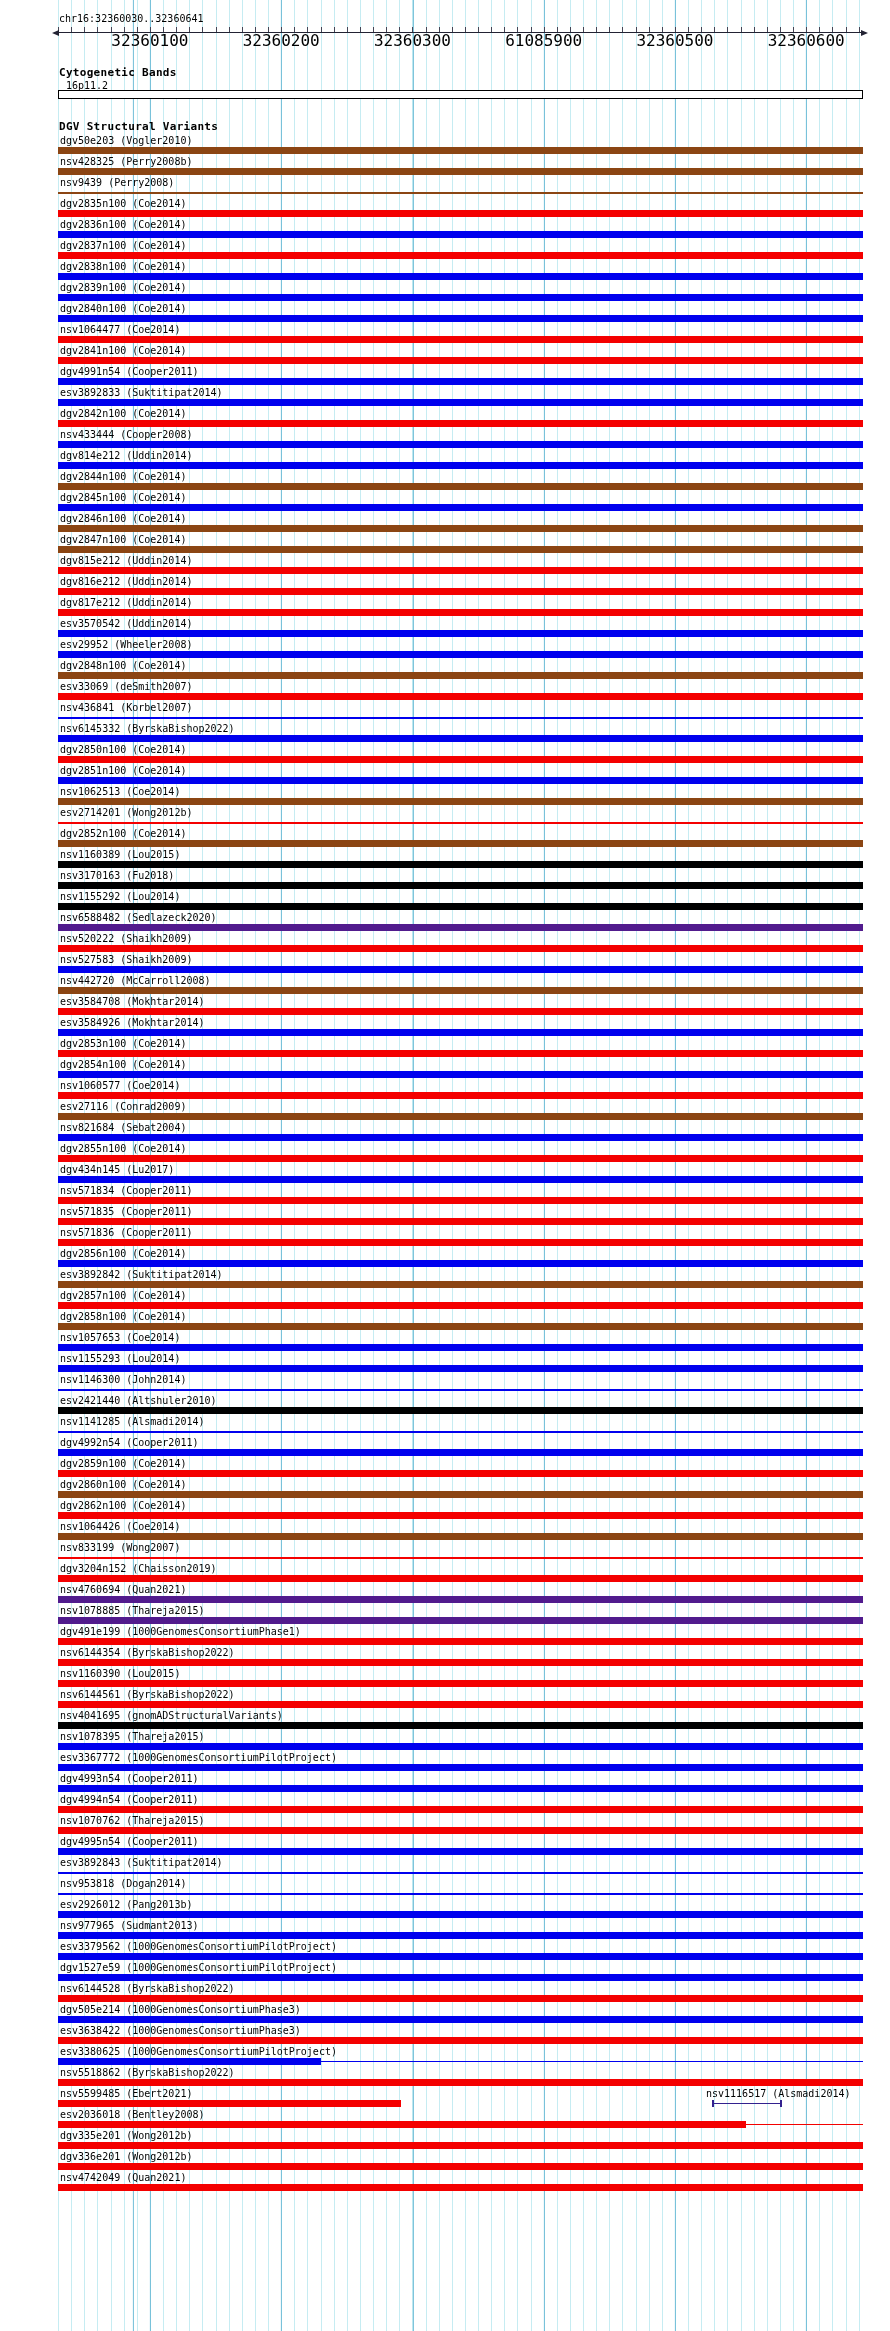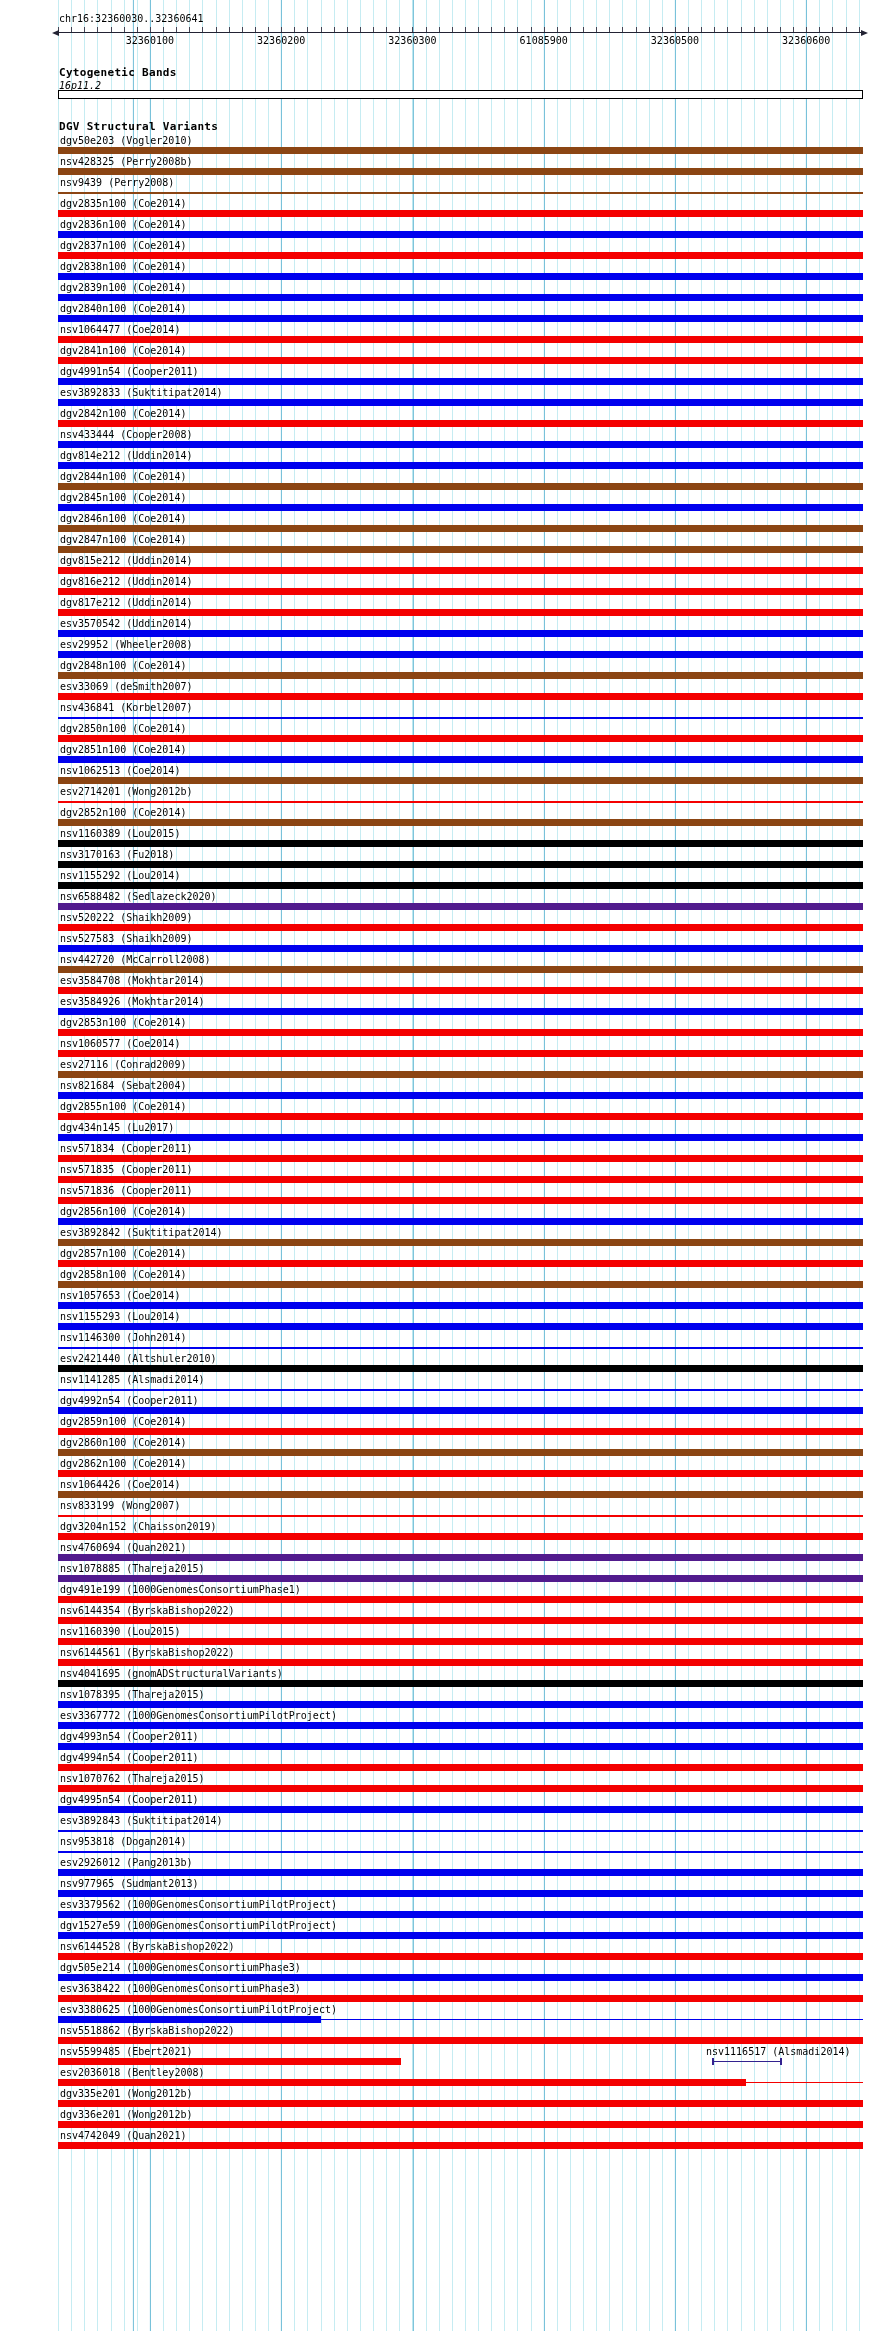--- a/index.html
+++ b/index.html
@@ -15,23 +15,23 @@
   .mono10{font-size:10px;line-height:11px;white-space:nowrap;}
   .hd{font-size:11px;font-weight:bold;letter-spacing:.3px;line-height:12px;white-space:nowrap;}
   .chr-label{position:absolute;left:59px;top:13px;}
   
   .ruler-ticks{position:absolute;left:58px;top:27px;width:805px;height:5px;
         background-image:repeating-linear-gradient(to right,#445 0 1px,transparent 1px 13.126px);}
   .ruler-line{position:absolute;left:58px;top:32px;width:805px;height:0;border-top:1px solid #223;}
   .arr{position:absolute;top:29.5px;width:0;height:0;border-top:3.5px solid transparent;border-bottom:3.5px solid transparent;}
   .arr.left{left:52px;border-right:7px solid #223;}
   .arr.right{left:861px;border-left:7px solid #223;}
-  .tick-label{position:absolute;top:35px;transform:translateX(-50%);font-size:10px;line-height:11px;}
+  .tick-label{position:absolute;top:35px;transform:translateX(-50%);font-size:16px;line-height:11px;}
   .cyto-hd{position:absolute;left:59px;top:67px;}
-  .band-label{position:absolute;left:59px;top:80px;font-style:italic;}
+  .band-label{position:absolute;left:66px;top:80px;}
   .band-box{position:absolute;left:58px;top:90px;width:803px;height:7px;border:1px solid #000;background:#fff;}
   .dgv-hd{position:absolute;left:59px;top:121px;}
   
   #rows{position:absolute;left:58px;top:134px;width:805px;}
   .vrow{position:relative;height:21px;}
   .vlabel{position:absolute;left:2px;top:1px;font-size:10px;line-height:11px;white-space:nowrap;}
   .vbar{position:absolute;left:0;top:13px;height:7px;width:805px;}
   .vbar.thin{top:16px;height:2px;}
   .vext{position:absolute;top:16px;height:1px;display:none;}
   .ov-label{position:absolute;top:1px;font-size:10px;line-height:11px;white-space:nowrap;display:none;}
@@ -202,20 +202,25 @@
     <div class="vlabel">esv33069 (deSmith2007)</div>
     <div class="vbar" style="background: rgb(244, 0, 0);"></div>
 
   </div>
       <div class="vrow">
     <div class="vlabel">nsv436841 (Korbel2007)</div>
     <div class="vbar thin" style="background: rgb(0, 0, 238);"></div>
 
   </div>
       <div class="vrow">
+    <div class="vlabel">nsv6145332 (ByrskaBishop2022)</div>
+    <div class="vbar" style="background: rgb(0, 0, 238);"></div>
+
+  </div>
+      <div class="vrow">
     <div class="vlabel">dgv2850n100 (Coe2014)</div>
     <div class="vbar" style="background: rgb(244, 0, 0);"></div>
 
   </div>
       <div class="vrow">
     <div class="vlabel">dgv2851n100 (Coe2014)</div>
     <div class="vbar" style="background: rgb(0, 0, 238);"></div>
 
   </div>
       <div class="vrow">
@@ -274,20 +279,25 @@
 
   </div>
       <div class="vrow">
     <div class="vlabel">esv3584926 (Mokhtar2014)</div>
     <div class="vbar" style="background: rgb(0, 0, 238);"></div>
 
   </div>
       <div class="vrow">
     <div class="vlabel">dgv2853n100 (Coe2014)</div>
     <div class="vbar" style="background: rgb(244, 0, 0);"></div>
+
+  </div>
+      <div class="vrow">
+    <div class="vlabel">dgv2854n100 (Coe2014)</div>
+    <div class="vbar" style="background: rgb(0, 0, 238);"></div>
 
   </div>
       <div class="vrow">
     <div class="vlabel">nsv1060577 (Coe2014)</div>
     <div class="vbar" style="background: rgb(244, 0, 0);"></div>
 
   </div>
       <div class="vrow">
     <div class="vlabel">esv27116 (Conrad2009)</div>
     <div class="vbar" style="background: rgb(139, 69, 19);"></div>

